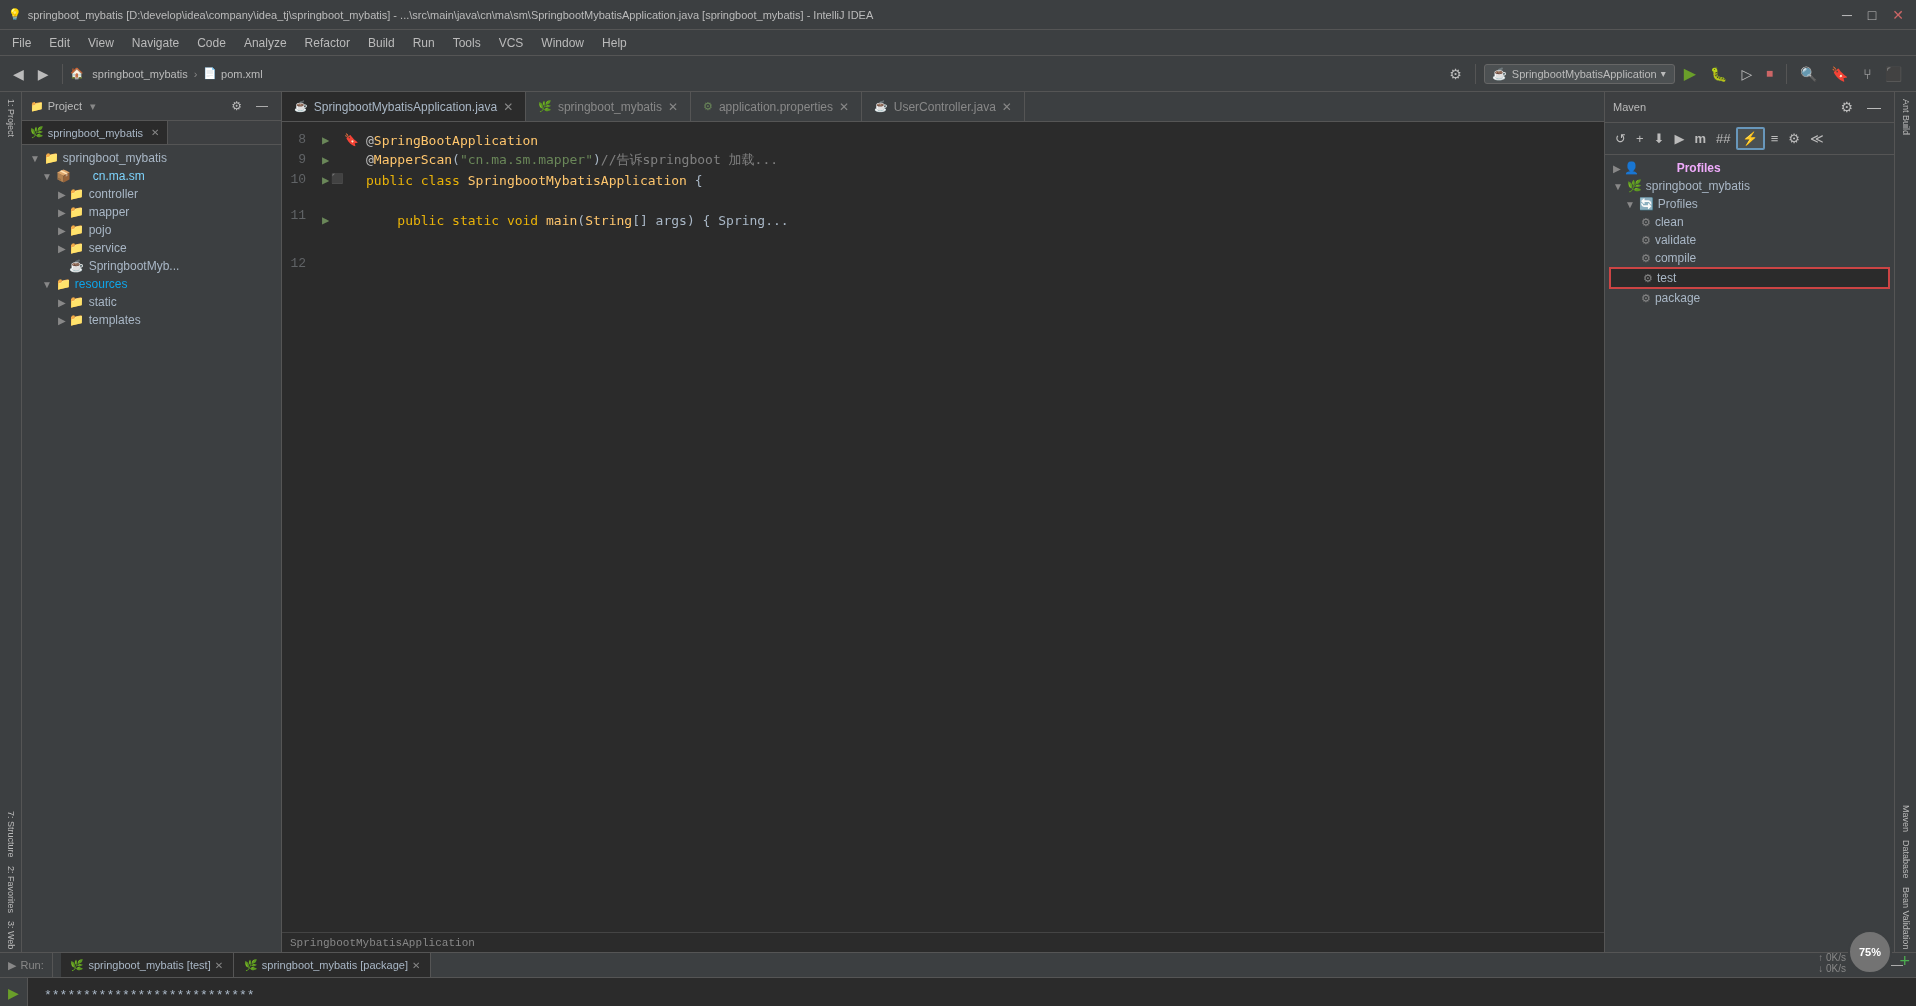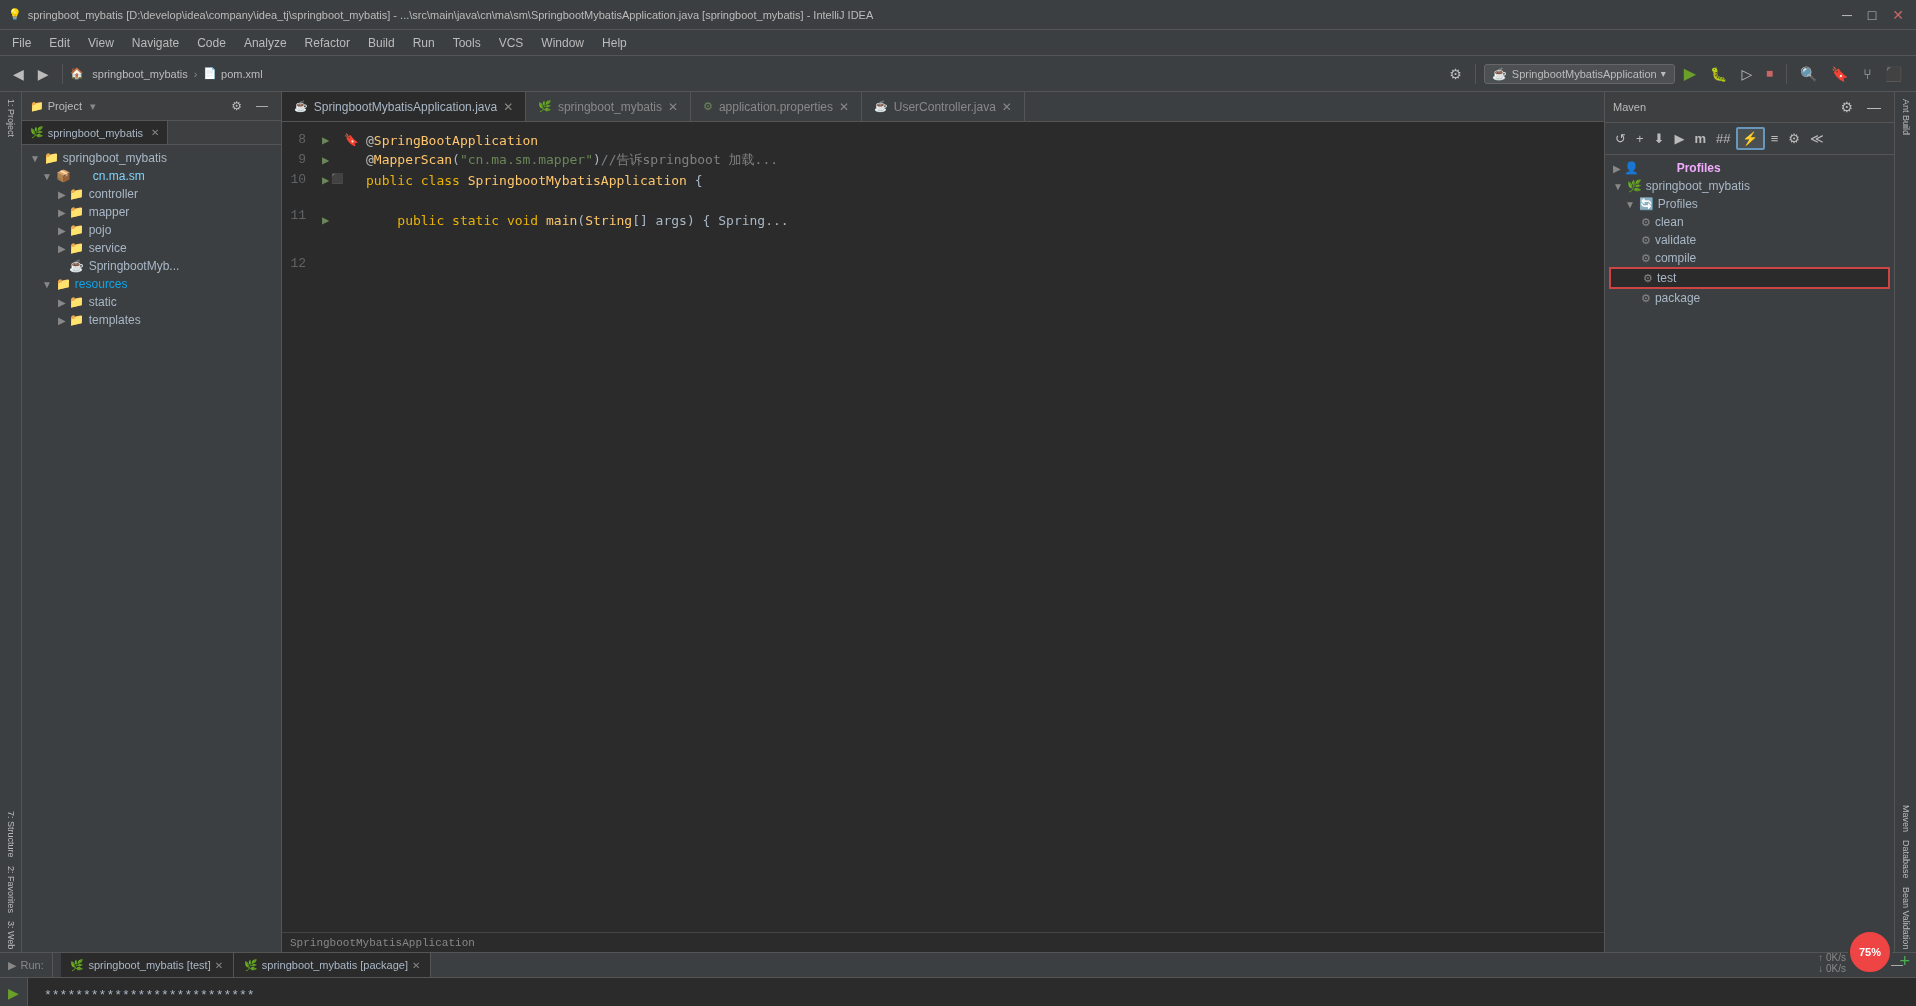--- a/index.html
+++ b/index.html
@@ -70,21 +70,21 @@
     #run-header { background: #3c3f41; height: 26px; display: flex; align-items: center; padding: 0 8px; gap: 8px; border-bottom: 1px solid #555; justify-content: space-between; }
     #run-content { display: flex; height: 430px; }
     #run-left-icons { width: 28px; background: #3c3f41; border-right: 1px solid #555; display: flex; flex-direction: column; align-items: center; padding-top: 4px; gap: 4px; }
     .run-icon-btn { background: none; border: none; color: #bbb; cursor: pointer; font-size: 14px; padding: 3px; border-radius: 2px; }
     #run-output { flex: 1; background: #2b2b2b; padding: 8px 16px; font-family: 'Consolas', 'Courier New', monospace; font-size: 13px; overflow-y: auto; color: #a9b7c6; line-height: 1.5; }
     
     
     #right-sidebar { width: 22px; background: #3c3f41; border-left: 1px solid #555; display: flex; flex-direction: column; align-items: center; padding-top: 4px; gap: 2px; }
     
     
-    .network-indicator { position: fixed; bottom: 32px; right: 24px; background: #ef4444; border-radius: 50%; width: 44px; height: 44px; display: flex; align-items: center; justify-content: center; color: white; font-size: 11px; font-weight: bold; border: 2px solid #3c3f41; }
+    .network-indicator { position: fixed; bottom: 32px; right: 24px; background: #737373; border-radius: 50%; width: 44px; height: 44px; display: flex; align-items: center; justify-content: center; color: white; font-size: 11px; font-weight: bold; border: 2px solid #3c3f41; }
     .network-stats { position: fixed; bottom: 32px; right: 70px; font-size: 10px; color: #888; text-align: right; }
     .network-plus { position: fixed; bottom: 34px; right: 6px; color: #4caf50; font-size: 18px; cursor: pointer; }
     
     
     .highlighted-box { border: 2px solid #cc4444; }
     
     
     .kw-blue { color: #eab308; font-weight: normal; }
     .kw-annotation { color: #bbb; }
     

